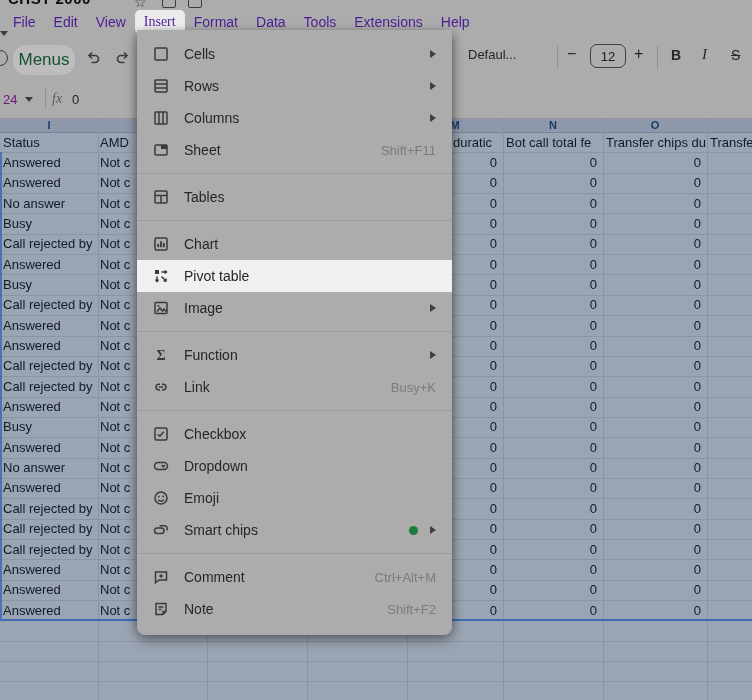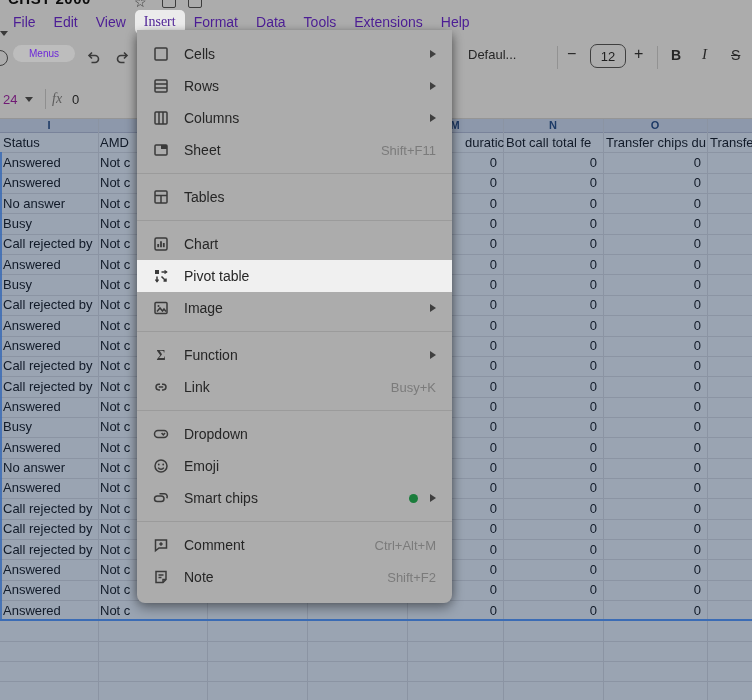--- a/index.html
+++ b/index.html
@@ -17,22 +17,22 @@
 
   
   #menubar{position:absolute;top:8px;left:0;right:0;height:28px;display:flex;align-items:center;
        padding-left:4px;z-index:6;}
   .mb-item{font-size:14px;color:#4c1d95;padding:4px 9px;border-radius:5px;white-space:nowrap;cursor:default;}
   .mb-item.active{background:#ebebeb;font-family:Liberation Serif, serif;}
 
   
   #toolbar{position:absolute;top:36px;left:0;right:0;height:44px;z-index:5;}
   #search-part{position:absolute;left:-8px;top:14px;width:14px;height:14px;border:1.5px solid #3f3f3f;border-radius:50%;}
-  #menus-pill{position:absolute;left:13px;top:9px;width:62px;height:17px;border-radius:13px;background:#bdbdbd;
-       display:flex;align-items:center;justify-content:center;font-size:10px;color:#6d28d9;}
+  #menus-pill{position:absolute;left:13px;top:9px;width:62px;height:30px;border-radius:13px;background:#bdbdbd;
+       display:flex;align-items:center;justify-content:center;font-size:17px;color:#14532d;}
   .tb-ic{position:absolute;top:12px;}
   #undo-ic{left:84px;} #redo-ic{left:114px;}
   .tb-abs{position:absolute;top:11px;font-size:13px;color:#262626;white-space:nowrap;}
   #font-name{left:468px;}
   #font-caret{left:534px;top:18px;width:0;height:0;border-left:4px solid transparent;border-right:4px solid transparent;border-top:5px solid #3a3a3a;}
   .tb-div{position:absolute;top:10px;width:1px;height:23px;background:#929292;}
   #tbd1{left:557px;} #tbd2{left:657px;}
   #fs-minus{left:567px;font-size:16px;top:9px;}
   #font-size-box{position:absolute;left:590px;top:8px;width:34px;height:22px;border:1.5px solid #3f3f3f;border-radius:7px;
        display:flex;align-items:center;justify-content:center;font-size:13px;color:#1f1f1f;}
@@ -152,21 +152,21 @@
       <div class="vline" style="left: 98px; background: rgb(139, 148, 163);"></div>
       <div class="vline" style="left: 207px; background: rgb(139, 148, 163);"></div>
       <div class="vline" style="left: 307px; background: rgb(139, 148, 163);"></div>
       <div class="vline" style="left: 407px; background: rgb(139, 148, 163);"></div>
       <div class="vline" style="left: 503px; background: rgb(139, 148, 163);"></div>
       <div class="vline" style="left: 603px; background: rgb(139, 148, 163);"></div>
       <div class="vline" style="left: 707px; background: rgb(139, 148, 163);"></div>
       <div class="hline" style="top: 34.35px; background: rgb(139, 148, 163);"></div>
       <span class="cell-txt" style="left: 3px; top: 16.5px; width: 94px; color: rgb(17, 26, 40);">Status</span>
       <span class="cell-txt" style="left: 100px; top: 16.5px; width: 105px; color: rgb(17, 26, 40);">AMD</span>
-      <span class="cell-txt" style="left: 453px; top: 16.5px; width: 59px; color: rgb(17, 26, 40); margin-left: 12px;">duratic</span>
+      <span class="cell-txt" style="left: 453px; top: 16.5px; width: 59px; color: rgb(17, 26, 40);">duratic</span>
       <span class="cell-txt" style="left: 506px; top: 16.5px; width: 96px; color: rgb(17, 26, 40);">Bot call total fe</span>
       <span class="cell-txt" style="left: 606px; top: 16.5px; width: 100px; color: rgb(17, 26, 40);">Transfer chips du</span>
       <span class="cell-txt" style="left: 710px; top: 16.5px; width: 42px; color: rgb(17, 26, 40);">Transfe</span>
       <div class="hline" style="top: 54.7px; background: rgb(139, 148, 163);"></div>
       <span class="cell-txt" style="left: 3px; top: 36.85px; width: 94px; color: rgb(17, 26, 40);">Answered</span>
       <span class="cell-txt" style="left: 100px; top: 36.85px; width: 105px; color: rgb(17, 26, 40);">Not c</span>
       <span class="cell-num" style="left: 407px; top: 36.85px; width: 90px; color: rgb(17, 26, 40);">0</span>
       <span class="cell-num" style="left: 503px; top: 36.85px; width: 94px; color: rgb(17, 26, 40);">0</span>
       <span class="cell-num" style="left: 603px; top: 36.85px; width: 98px; color: rgb(17, 26, 40);">0</span>
       <div class="hline" style="top: 75.05px; background: rgb(139, 148, 163);"></div>
@@ -430,20 +430,30 @@
         </span>
         <span class="mi-label">Link</span>
         <span class="mi-right">
           <span class="mi-shortcut">Busy+K</span>
         </span>
       </div>
       <div class="mdiv"></div>
       <div class="mi">
         <span class="mi-icon">
           <svg width="18" height="18" viewBox="0 0 18 18" stroke="#3a3a3a" stroke-width="1.5" fill="none">
+            <rect x="3" y="3" width="12" height="12" rx="1.5"></rect>
+            <path d="M5.8 9.2 l2 2 4 -4.5" fill="none"></path>
+          </svg>
+        </span>
+        <span class="mi-label">Checkbox</span>
+        <span class="mi-right"></span>
+      </div>
+      <div class="mi">
+        <span class="mi-icon">
+          <svg width="18" height="18" viewBox="0 0 18 18" stroke="#3a3a3a" stroke-width="1.5" fill="none">
             <rect x="2.5" y="5.5" width="13" height="7" rx="3.5"></rect>
             <path d="M9.6 7.9 l1.7 2 1.7 -2" fill="none"></path>
           </svg>
         </span>
         <span class="mi-label">Dropdown</span>
         <span class="mi-right"></span>
       </div>
       <div class="mi">
         <span class="mi-icon">
           <svg width="18" height="18" viewBox="0 0 18 18" stroke="#3a3a3a" stroke-width="1.5" fill="none">

